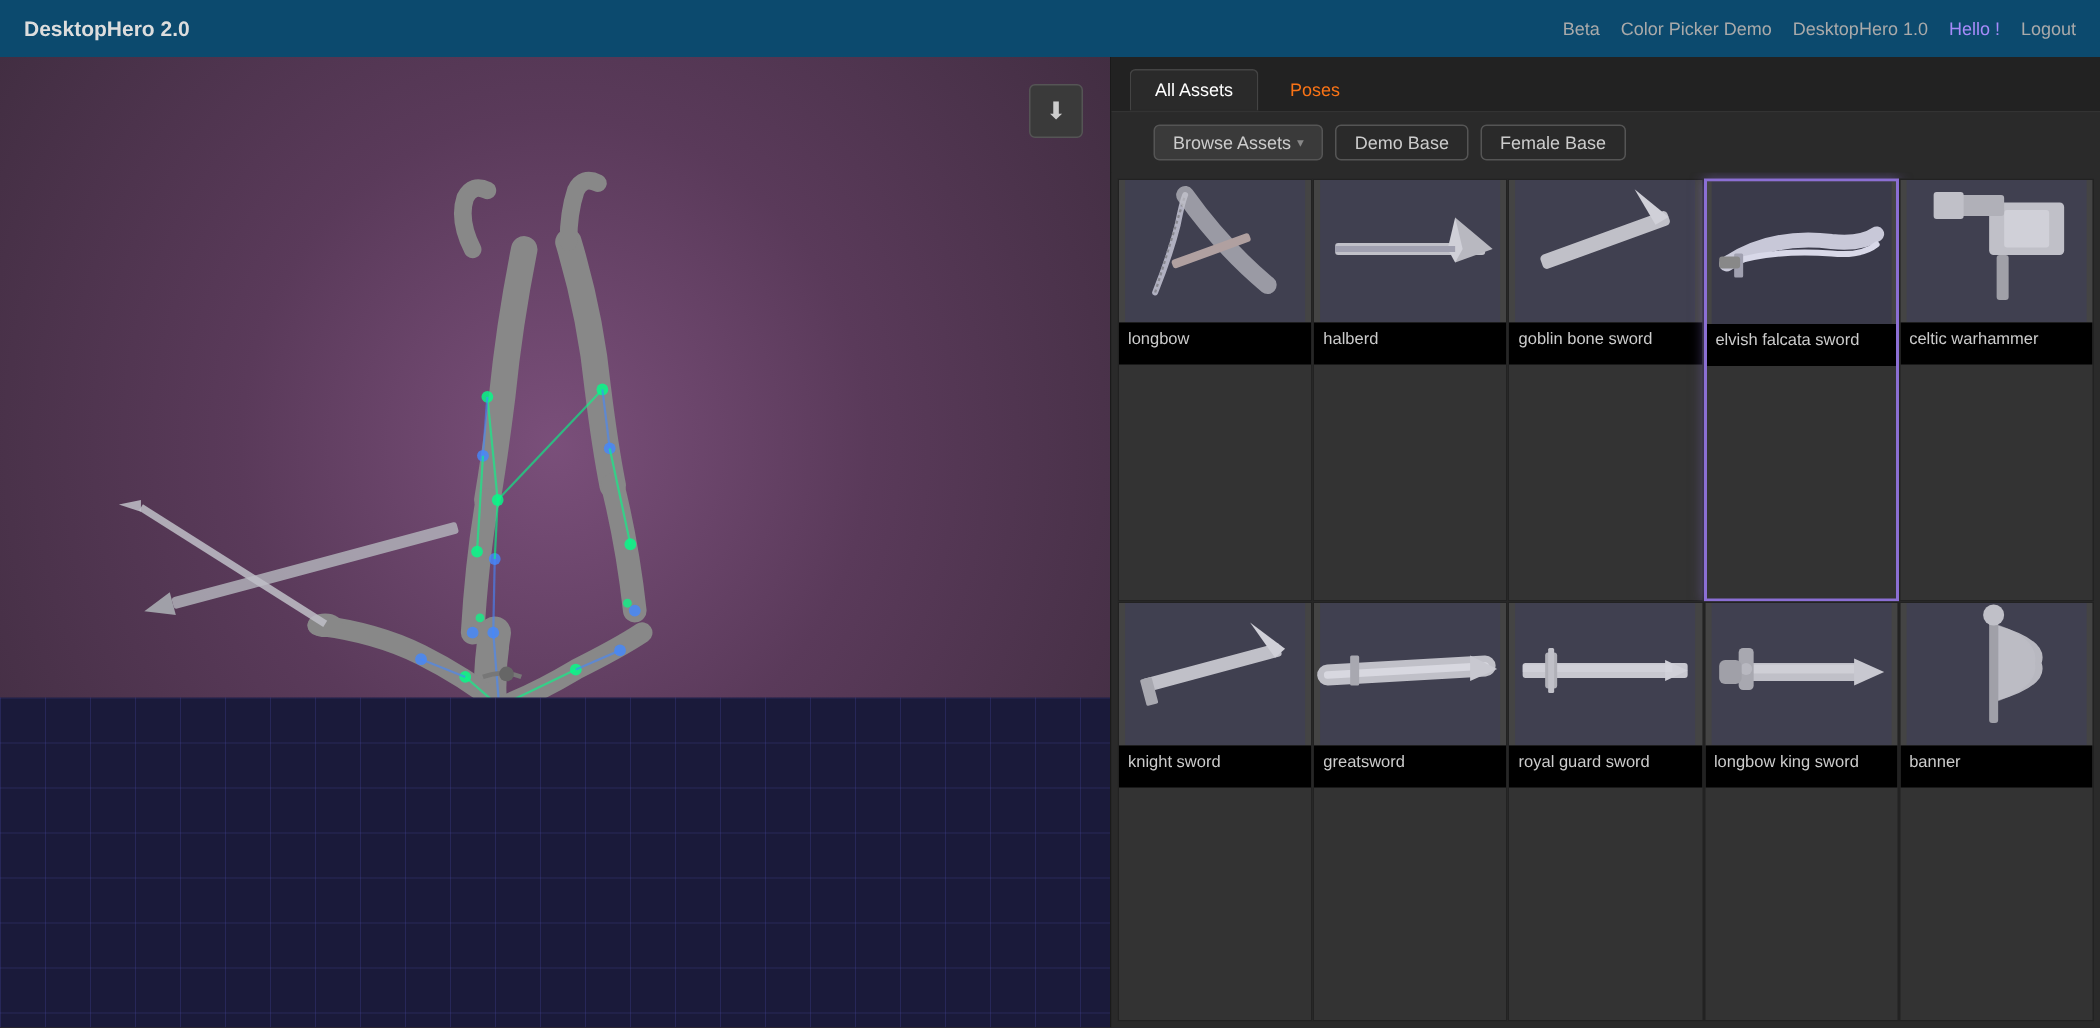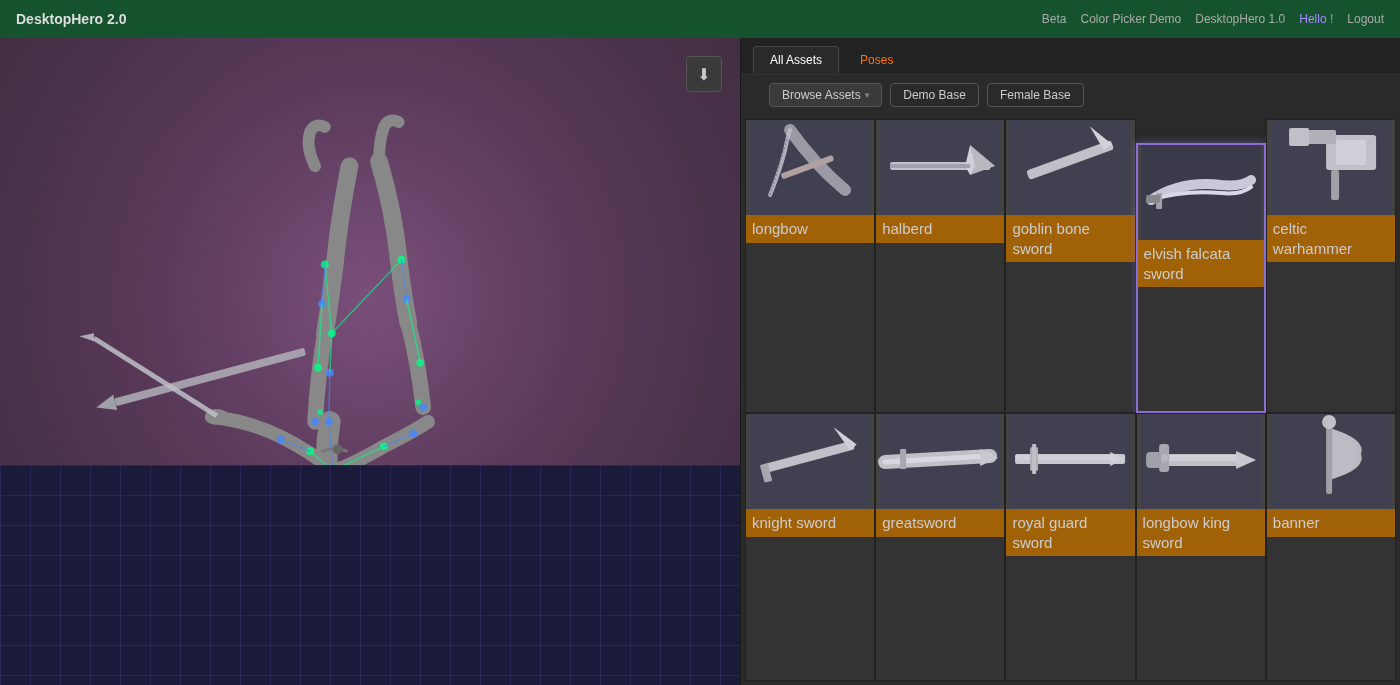--- a/index.html
+++ b/index.html
@@ -9,21 +9,21 @@
       overflow: hidden;
       background: #2d2d2d;
       font-family: Arial, sans-serif;
       color: #ccc;
     }
 
     
     #topnav {
       width: 100%;
       height: 38px;
-      background: #14532d;
+      background: #0c4a6e;
       display: flex;
       align-items: center;
       justify-content: space-between;
       padding: 0 16px;
     }
     #topnav .app-title {
       font-size: 14px;
       color: #ddd;
       font-weight: bold;
     }
@@ -193,44 +193,43 @@
       cursor: pointer;
       display: flex;
       flex-direction: column;
       align-items: center;
       overflow: hidden;
       position: relative;
     }
     .asset-item.selected {
       border: 2px solid #8b6fd4;
       box-shadow: 0 0 8px rgba(139,111,212,0.5);
-      margin-top: 24px;
     }
 
     .asset-thumb {
       width: 100%;
       height: 95px;
       background: #444;
       display: flex;
       align-items: center;
       justify-content: center;
       overflow: hidden;
     }
 
     .asset-thumb svg {
       width: 100%;
       height: 100%;
     }
 
     .asset-label {
       width: 100%;
       padding: 4px 6px;
-      font-size: 15px;
+      font-size: 11px;
       color: #ccc;
-      background: #a16207;
+      background: #000000;
       text-align: left;
       min-height: 28px;
       line-height: 1.3;
     }
   </style>
 </head>
 <body>
 
 <nav id="topnav">
   <span class="app-title">DesktopHero 2.0</span>

